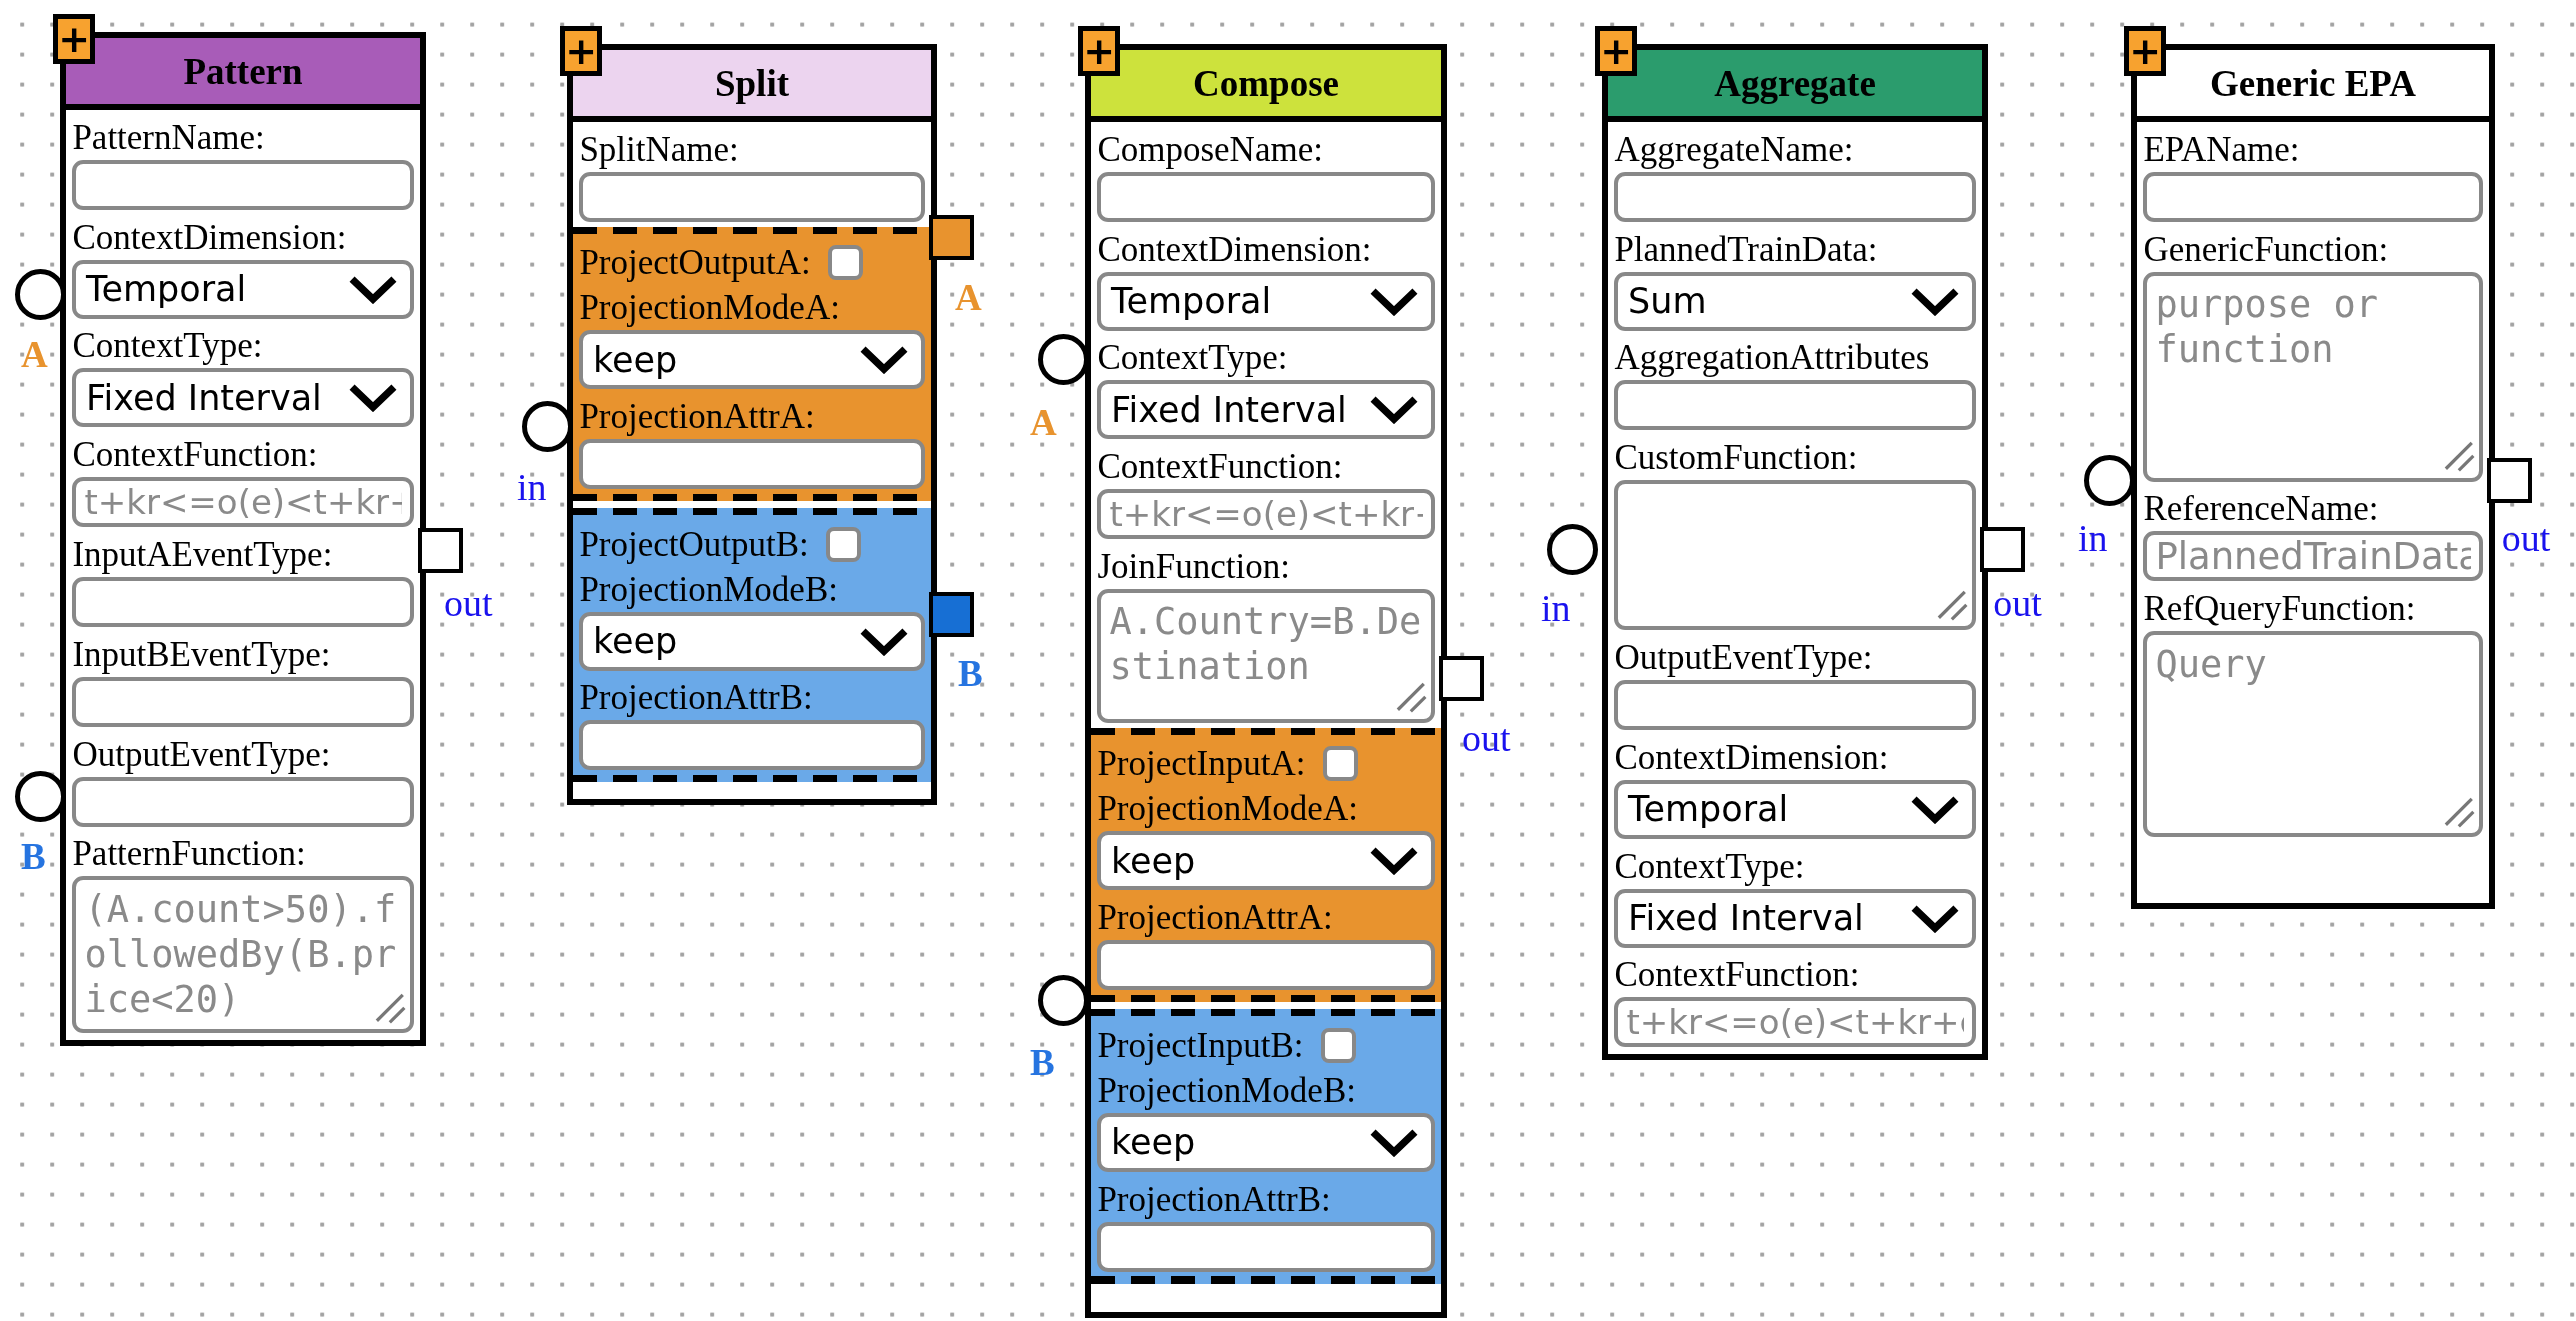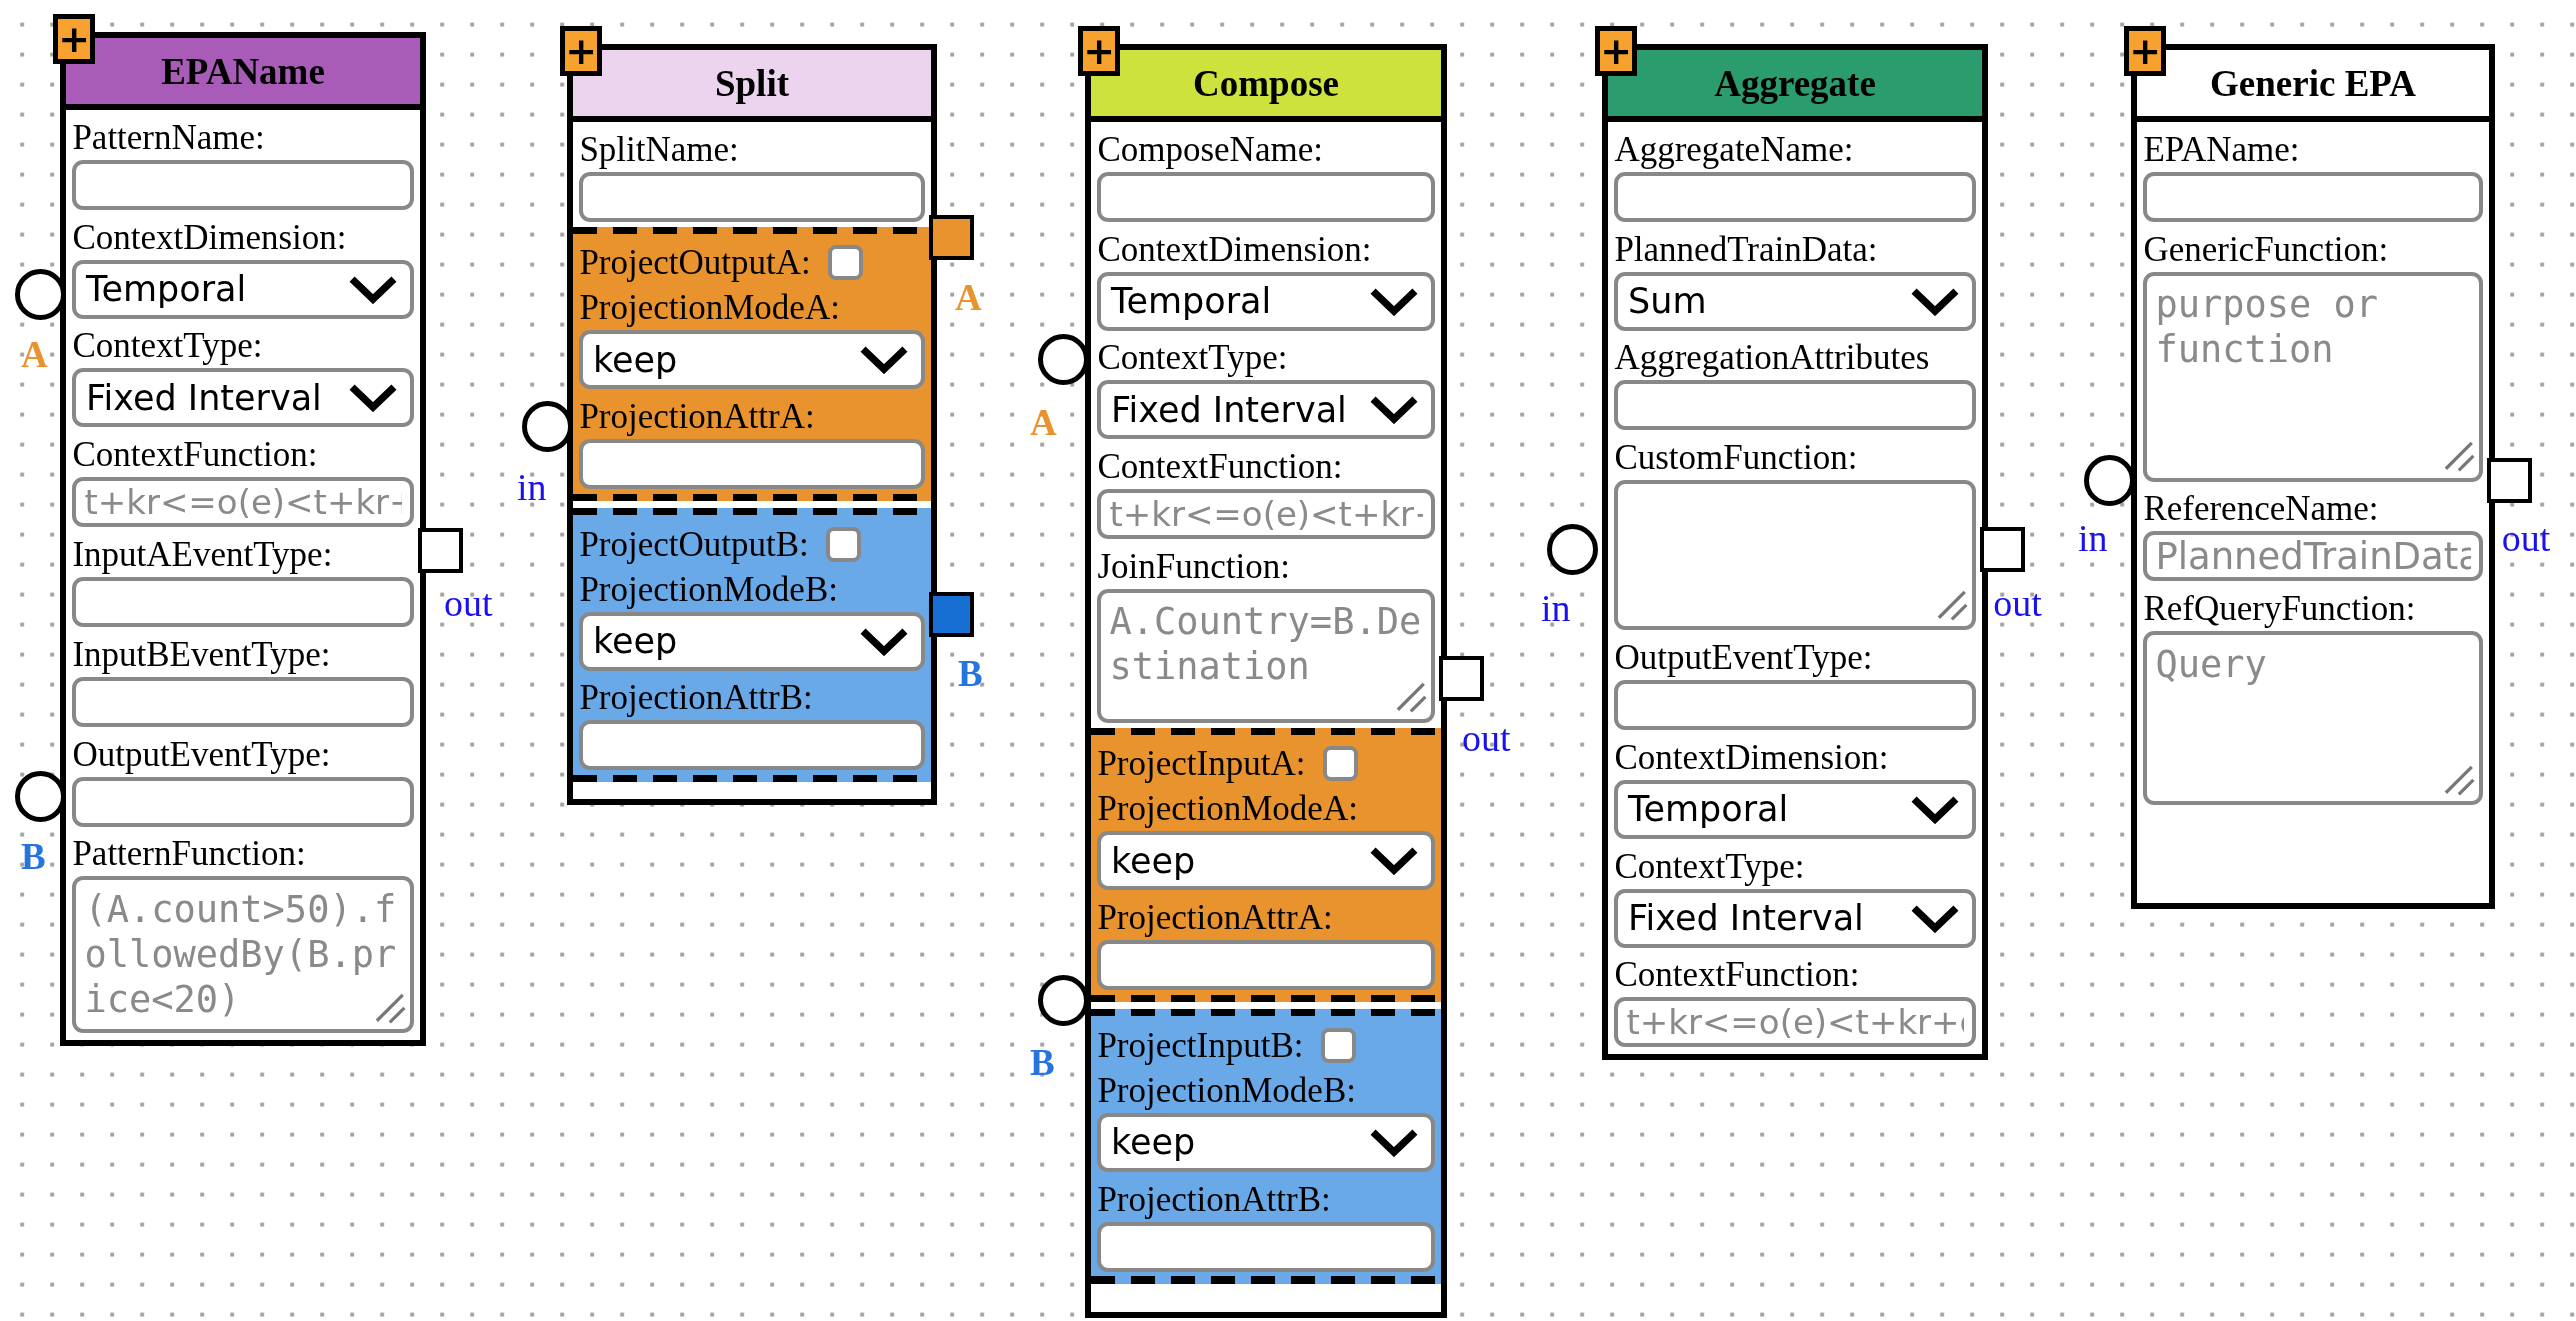--- a/index.html
+++ b/index.html
@@ -43,21 +43,21 @@
   .ab-label{position:absolute;font:700 37px/1 "Liberation Serif",serif;z-index:2;}
   .ab-label.a{color:var(--orange);}
   .ab-label.b{color:var(--blue-b);}
 </style>
 </head>
 <body>
 
 <div class="card" style="left:60px;top:32px;width:366px;height:1014px;">
   <div class="plus-badge">+</div>
   <div class="card-header" style="background:var(--purple);">
-    <span class="card-title">EPAName</span>
+    <span class="card-title">Pattern</span>
   </div>
   <div class="card-body">
     <div class="field-label">PatternName:</div>
     <input class="text-input" style="">
     <div class="field-label">ContextDimension:</div>
     <div class="select">
       <span class="select-value">Temporal</span>
       <svg class="chevron" viewBox="0 0 62 36">
           <polyline points="5,5 31,30 57,5"></polyline>
         </svg>
@@ -283,21 +283,21 @@
       <textarea class="text-area" style="height: 210px;" placeholder="purpose or function"></textarea>
       <svg class="resize-handle" viewBox="0 0 42 42">
           <line x1="6" y1="38" x2="38" y2="6"></line>
           <line x1="22" y1="40" x2="40" y2="22"></line>
         </svg>
     </div>
     <div class="field-label">ReferenceName:</div>
     <input class="text-input sans-lg" placeholder="PlannedTrainData" style="">
     <div class="field-label">RefQueryFunction:</div>
     <div class="ta-wrap">
-      <textarea class="text-area" style="height: 174px;" placeholder="Query"></textarea>
+      <textarea class="text-area" style="height: 206px;" placeholder="Query"></textarea>
       <svg class="resize-handle" viewBox="0 0 42 42">
           <line x1="6" y1="38" x2="38" y2="6"></line>
           <line x1="22" y1="40" x2="40" y2="22"></line>
         </svg>
     </div>
   </div>
   <div class="port-circle" style="left:-53px;top:405px;"></div>
   <div class="io-label" style="left:-59px;top:469px;">in</div>
   <div class="port-square" style="left:calc(100% - 1.6px);top:408px;"></div>
   <div class="io-label" style="left:calc(100% + 12.8px);top:469px;">out</div>

